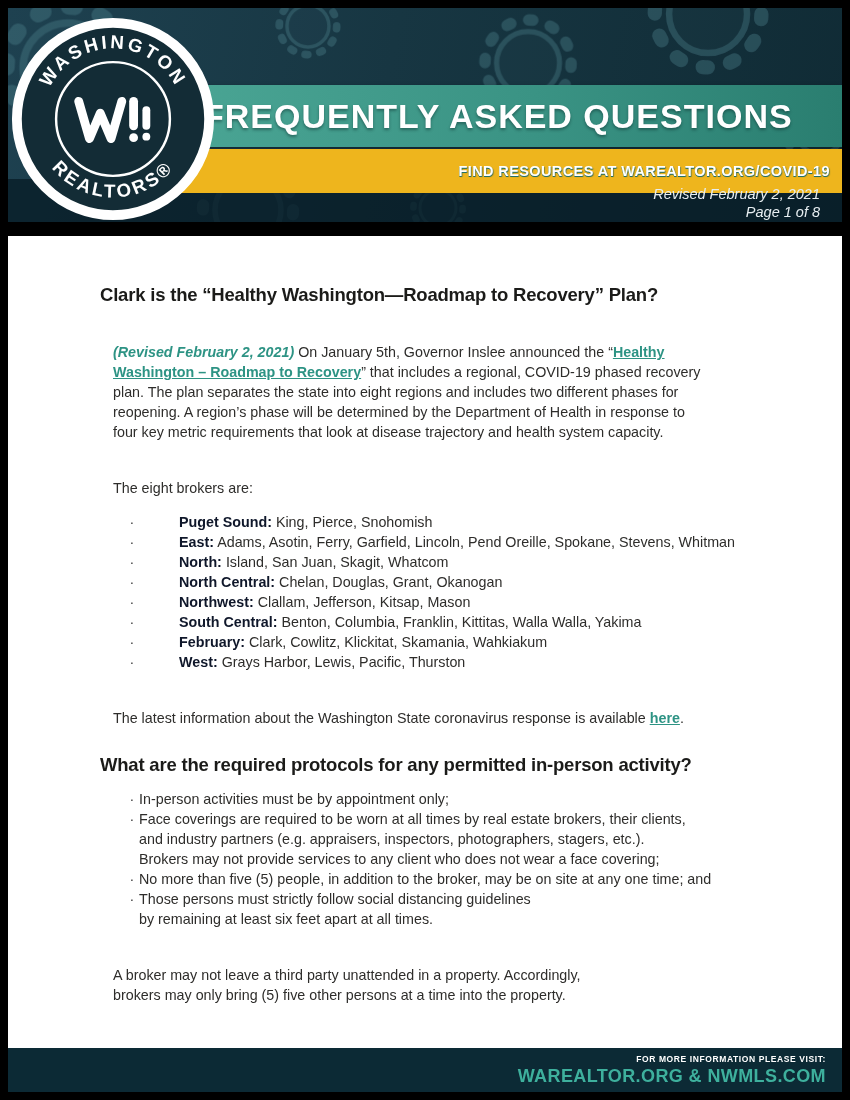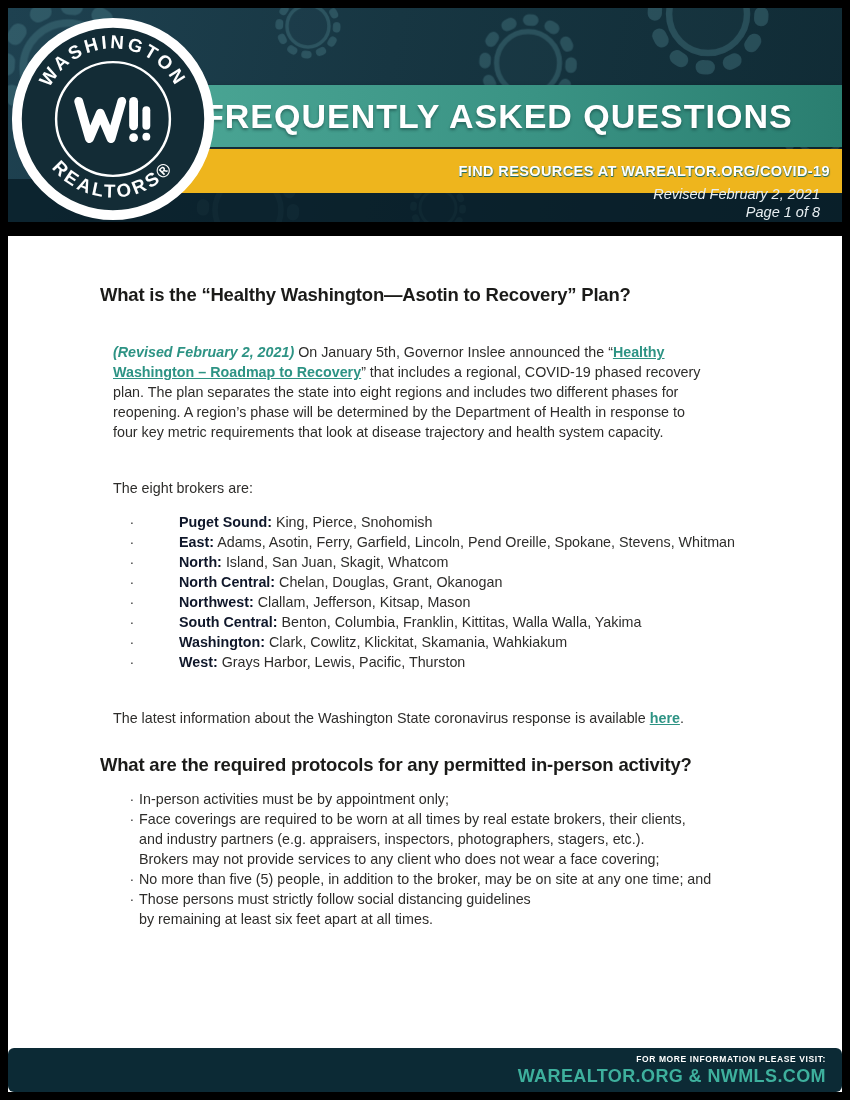--- a/index.html
+++ b/index.html
@@ -49,21 +49,21 @@
 
   ul.blist { list-style:none; margin:0 0 22px 13px; max-width:680px; }
   ul.blist li { display:flex; font-size:14.3px; line-height:20px; }
   .dot { width:14px; margin-left:12px; text-align:center; color:#3c3c3c; flex:0 0 auto; }
   .li-text { flex:1; }
   .pre { white-space:pre-line; }
   .bname { font-weight:bold; color:#0f172a;margin-left:40px; }
 
   
   .foot { flex:0 0 auto; height:44px; background:#0c2a35; display:flex; flex-direction:column;
-          align-items:flex-end; justify-content:center; padding-right:16px;border-radius:6px; }
+          align-items:flex-end; justify-content:center; padding-right:16px; }
   .foot-label { font-size:8.5px; font-weight:bold; color:#ffffff; letter-spacing:.6px; }
   .foot-links { font-size:18px; font-weight:700; color:#3eb09d; letter-spacing:.4px; margin-top:2px; }
 </style>
 </head>
 <body>
 
 <div class="page">
   <div class="inner">
 
     <header class="hero">
@@ -121,21 +121,21 @@
           <line x1="139" y1="96" x2="139" y2="112" stroke="#fff" stroke-width="8" stroke-linecap="round"></line>
           <circle cx="139" cy="123" r="4" fill="#fff"></circle>
         </g>
       </svg>
     </header>
 
     <div class="black-band"></div>
 
     <main class="doc">
 
-      <h1 class="qhead">What is the “Healthy Washington—Asotin to Recovery” Plan?</h1>
+      <h1 class="qhead">Clark is the “Healthy Washington—Roadmap to Recovery” Plan?</h1>
 
       <p class="para mb22"><em class="revised">(Revised February 2, 2021)</em><span> On January 5th, Governor Inslee announced the “</span><a class="tlink">Healthy
 Washington – Roadmap to Recovery</a><span>” that includes a regional, COVID-19 phased recovery
 plan. The plan separates the state into eight regions and includes two different phases for
 reopening. A region’s phase will be determined by the Department of Health in response to
 four key metric requirements that look at disease trajectory and health system capacity.</span></p>
 
       <p class="para mb14">The eight brokers are:</p>
 
       <ul class="blist">
@@ -158,21 +158,21 @@
         <li>
             <span class="dot">·</span>
             <span class="li-text"><b class="bname">Northwest:</b> <span>Clallam, Jefferson, Kitsap, Mason</span></span>
           </li>
         <li>
             <span class="dot">·</span>
             <span class="li-text"><b class="bname">South Central:</b> <span>Benton, Columbia, Franklin, Kittitas, Walla Walla, Yakima</span></span>
           </li>
         <li>
             <span class="dot">·</span>
-            <span class="li-text"><b class="bname">Washington:</b> <span>Clark, Cowlitz, Klickitat, Skamania, Wahkiakum</span></span>
+            <span class="li-text"><b class="bname">February:</b> <span>Clark, Cowlitz, Klickitat, Skamania, Wahkiakum</span></span>
           </li>
         <li>
             <span class="dot">·</span>
             <span class="li-text"><b class="bname">West:</b> <span>Grays Harbor, Lewis, Pacific, Thurston</span></span>
           </li>
       </ul>
 
       <p class="para mb26"><span>The latest information about the Washington State coronavirus response is available </span><a class="tlink">here</a><span>.</span></p>
 
       <h2 class="qhead">What are the required protocols for any permitted in-person activity?</h2>
@@ -193,20 +193,22 @@
             <span class="dot">·</span>
             <span class="li-text pre">No more than five (5) people, in addition to the broker, may be on site at any one time; and</span>
           </li>
         <li>
             <span class="dot">·</span>
             <span class="li-text pre">Those persons must strictly follow social distancing guidelines
 by remaining at least six feet apart at all times.</span>
           </li>
       </ul>
 
+      <p class="para">A broker may not leave a third party unattended in a property. Accordingly,
+brokers may only bring (5) five other persons at a time into the property.</p>
 
     </main>
 
     <footer class="foot">
       <div class="foot-label">FOR MORE INFORMATION PLEASE VISIT:</div>
       <div class="foot-links">WAREALTOR.ORG &amp; NWMLS.COM</div>
     </footer>
 
   </div>
 </div>

